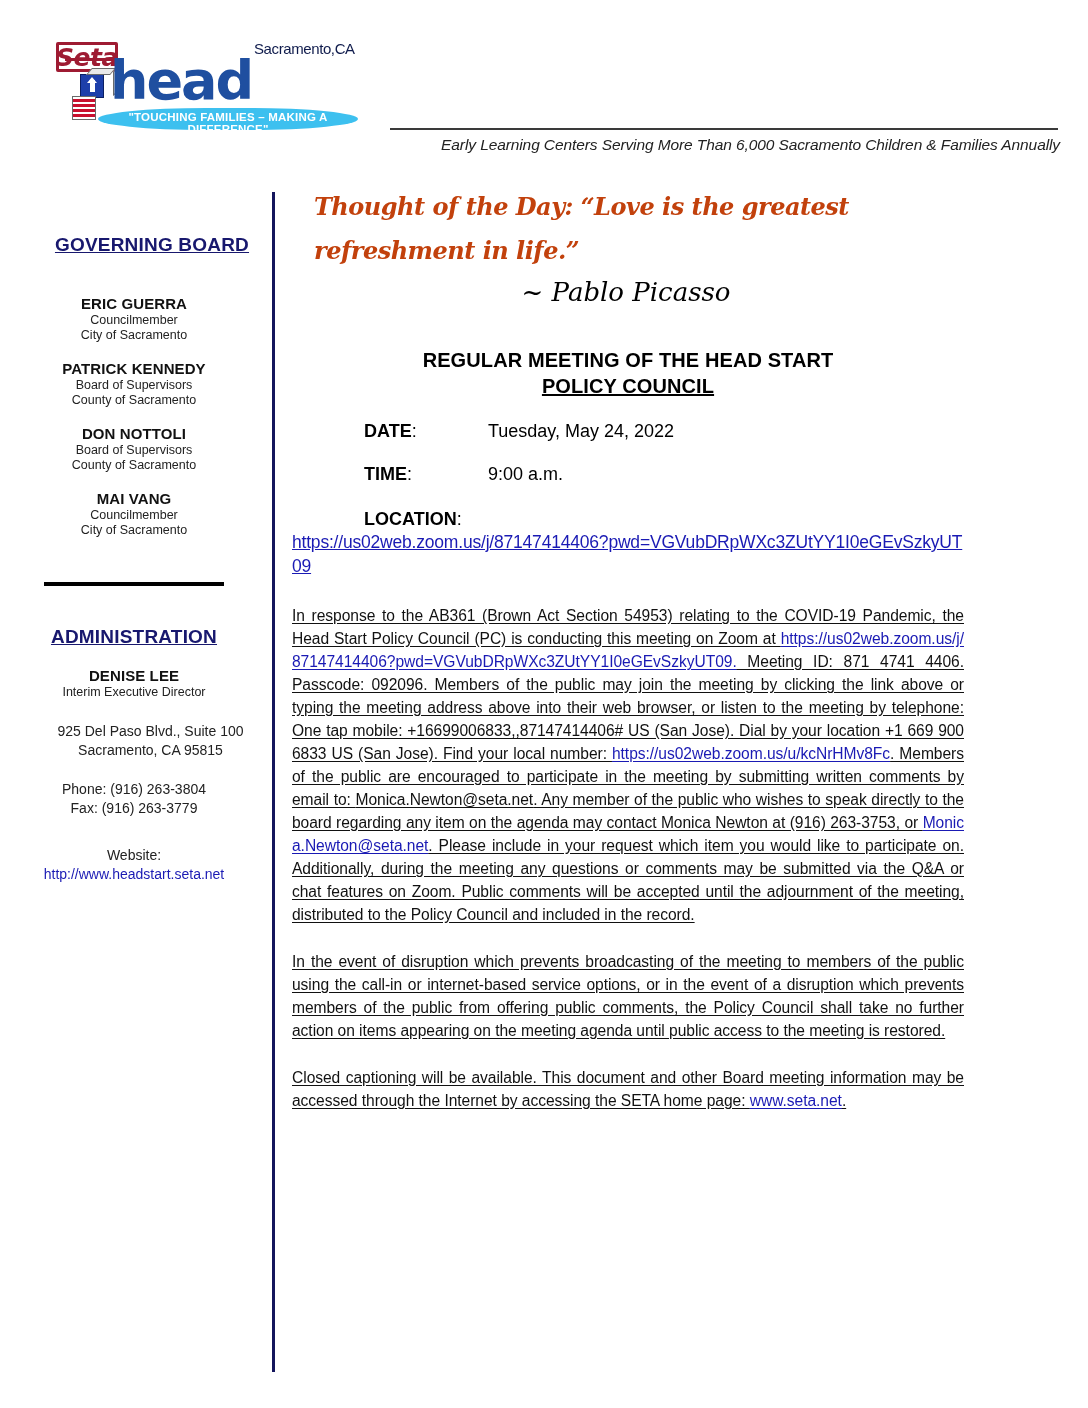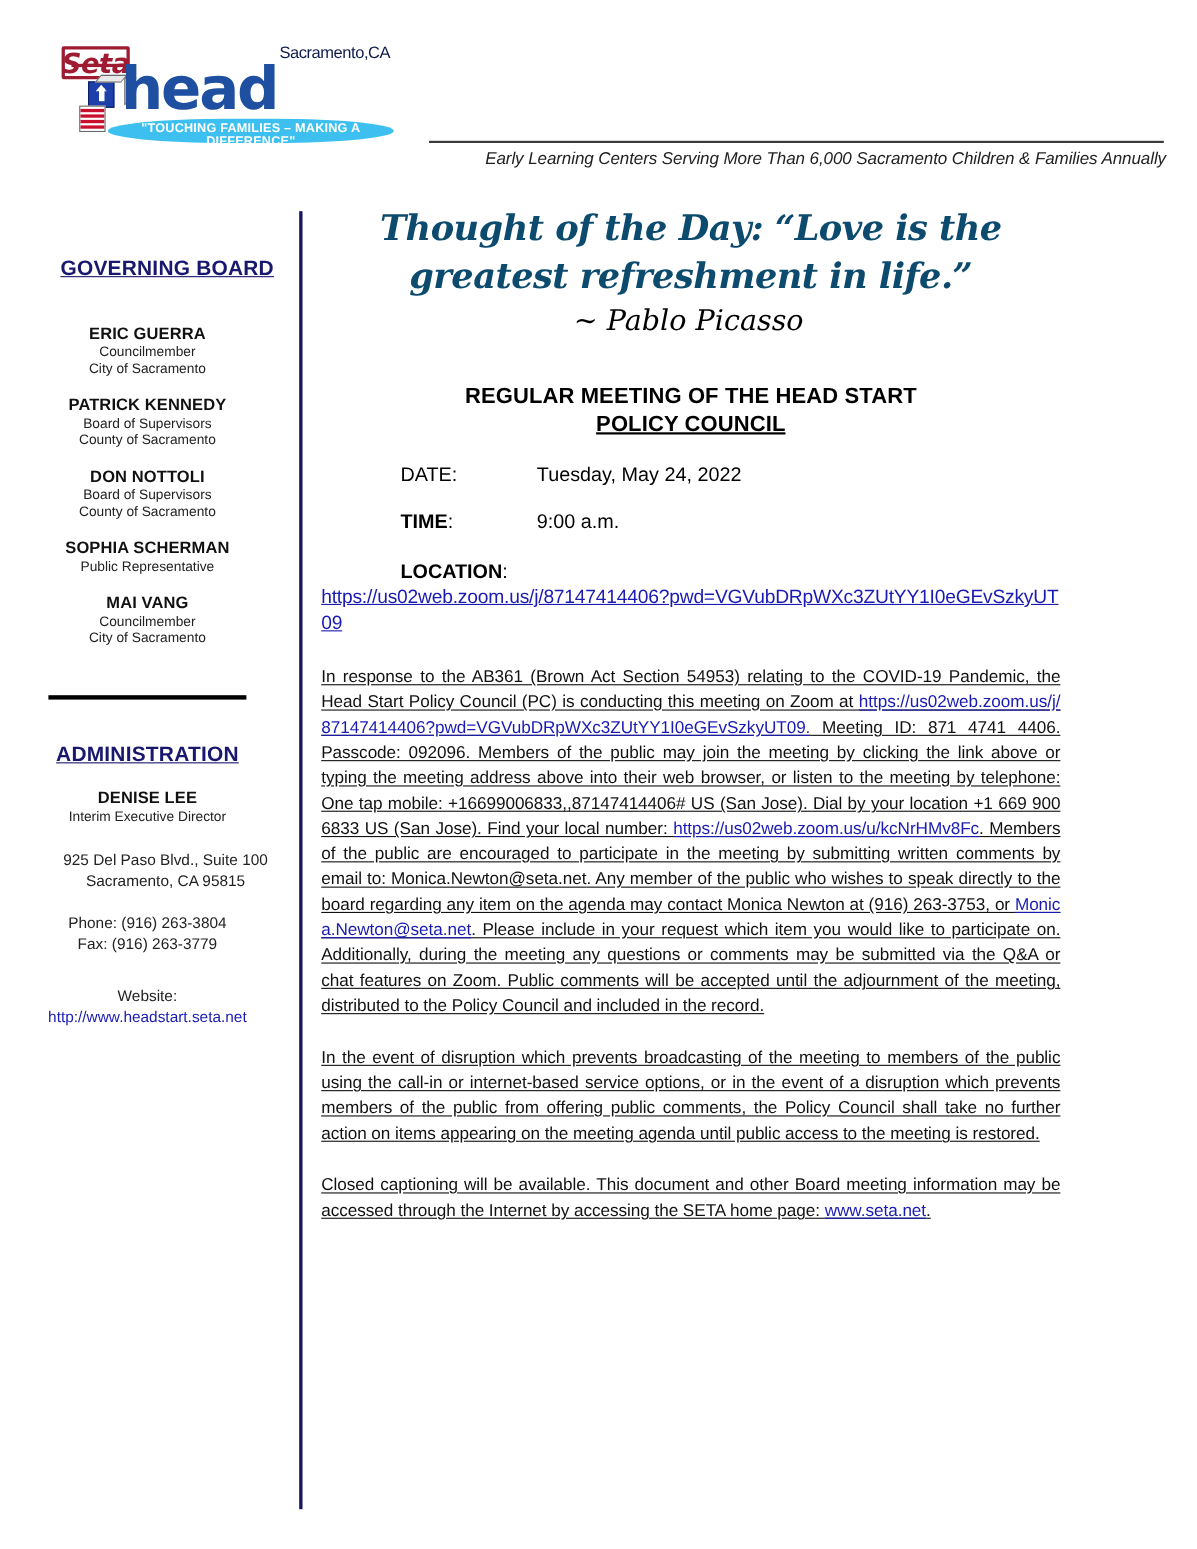--- a/index.html
+++ b/index.html
@@ -286,24 +286,23 @@
   .main {
     position: absolute;
     left: 292px;
     top: 185px;
     width: 672px;
   }
   .quote {
     font-family: "DejaVu Serif", serif;
     font-style: italic;
     font-weight: bold;
-    font-size: 32px;
+    font-size: 24px;
     line-height: 44px;
-    text-align: center;
-    color: #0c4a6e;
+    color: #c2410c;
     letter-spacing: -0.5px;
     padding: 0 22px;
   }
   .quote-author {
     margin-top: 4px;
     text-align: center;
     font-family: "DejaVu Serif", serif;
     font-style: italic;
     font-size: 26px;
     color: #000000;
@@ -424,24 +423,20 @@
     <div class="person-role">Board of Supervisors</div>
     <div class="person-role">County of Sacramento</div>
   </div>
 
   <div class="person">
     <div class="person-name">DON NOTTOLI</div>
     <div class="person-role">Board of Supervisors</div>
     <div class="person-role">County of Sacramento</div>
   </div>
 
-  <div class="person">
-    <div class="person-name">SOPHIA SCHERMAN</div>
-    <div class="person-role">Public Representative</div>
-  </div>
 
   <div class="person">
     <div class="person-name">MAI VANG</div>
     <div class="person-role">Councilmember</div>
     <div class="person-role">City of Sacramento</div>
   </div>
 
   <div class="side-rule"></div>
 
   <div class="side-heading admin-heading">ADMINISTRATION</div>
@@ -472,21 +467,21 @@
 
   <div class="quote">Thought of the Day: “Love is the greatest refreshment in life.”</div>
   <div class="quote-author">~ Pablo Picasso</div>
 
   <div class="meeting-title">
     <div>REGULAR MEETING OF THE HEAD START</div>
     <div class="u">POLICY COUNCIL</div>
   </div>
 
   <div class="field-row">
-    <div class="field-label"><span style="font-weight:normal;">DATE</span><span>:</span></div>
+    <div class="field-label"><span style="font-weight:bold;">DATE</span><span>:</span></div>
     <div class="field-value">Tuesday, May 24, 2022</div>
   </div>
 
   <div class="field-row">
     <div class="field-label"><span style="font-weight:bold;">TIME</span><span>:</span></div>
     <div class="field-value">9:00 a.m.</div>
   </div>
 
   <div class="loc-label"><span style="font-weight:bold;">LOCATION</span><span>:</span></div>
   <a class="loc-url" href="#">https://us02web.zoom.us/j/87147414406?pwd=VGVubDRpWXc3ZUtYY1I0eGEvSzkyUT09</a>

